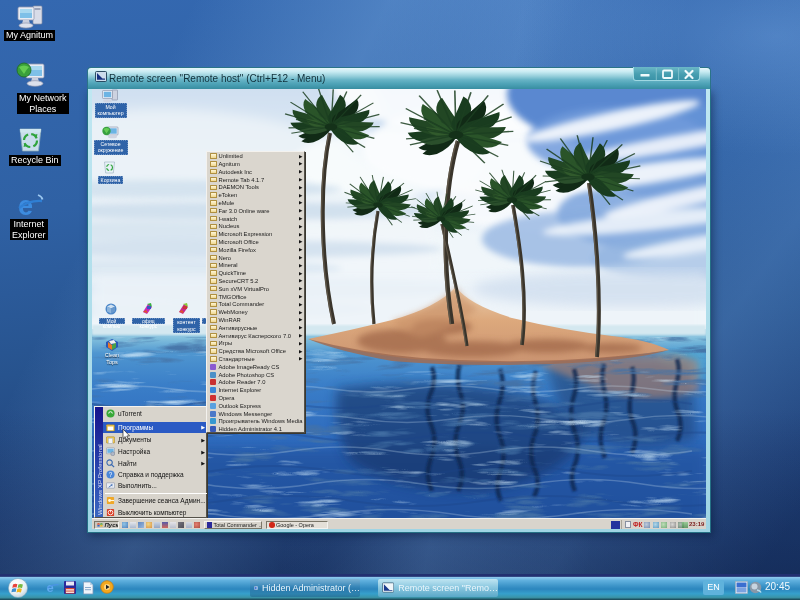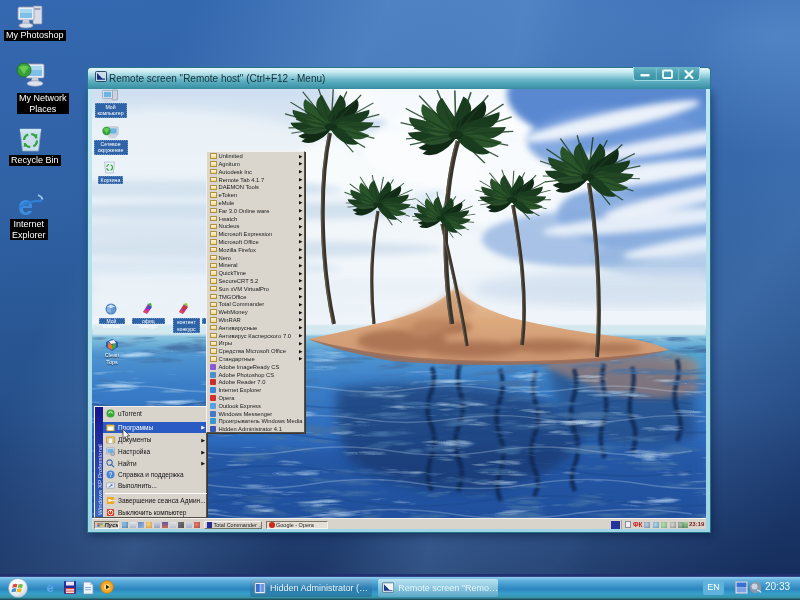--- a/index.html
+++ b/index.html
@@ -56,21 +56,21 @@
   <div id="icons">
     <svg style="position:absolute;left:17px;top:4px" width="28" height="26" viewBox="0 0 28 26">
       <rect x="16" y="2" width="9" height="18" rx="1" fill="#d8dce8" stroke="#8890a8" stroke-width="0.7"></rect>
       <rect x="17.5" y="4" width="6" height="2" fill="#9aa2b8"></rect>
       <rect x="1" y="3" width="16" height="13" rx="1.5" fill="#e8ecf4" stroke="#9098b0" stroke-width="0.8"></rect>
       <rect x="3" y="5" width="12" height="9" fill="#7ec0e8"></rect>
       <rect x="3" y="5" width="12" height="4" fill="#a8d8f0"></rect>
       <path d="M6 16 L12 16 L13 20 L5 20 Z" fill="#c8cede"></path>
       <ellipse cx="9" cy="21.5" rx="7" ry="2.5" fill="#dde1ec" stroke="#9098b0" stroke-width="0.7"></ellipse>
     </svg>
-    <div class="dlabel" style="left:4px;top:30px">My Photoshop</div>
+    <div class="dlabel" style="left:4px;top:30px">My Agnitum</div>
     <svg style="position:absolute;left:16px;top:62px" width="32" height="28" viewBox="0 0 32 28">
       <rect x="10" y="2" width="18" height="14" rx="1.5" fill="#e8ecf4" stroke="#9098b0" stroke-width="0.8"></rect>
       <rect x="12" y="4" width="14" height="10" fill="#7ec0e8"></rect>
       <rect x="12" y="4" width="14" height="4" fill="#a8d8f0"></rect>
       <path d="M16 16 L22 16 L23 20 L15 20 Z" fill="#c8cede"></path>
       <ellipse cx="19" cy="21.5" rx="8" ry="2.8" fill="#dde1ec" stroke="#9098b0" stroke-width="0.7"></ellipse>
       <circle cx="8" cy="8" r="7" fill="#3aa03a"></circle>
       <path d="M3 5 Q8 2 13 5 Q10 8 8 12 Q5 8 3 5" fill="#64cc50"></path>
       <circle cx="8" cy="8" r="7" fill="none" stroke="#1e6a22" stroke-width="0.8"></circle>
     </svg>
@@ -523,21 +523,21 @@
       <rect x="3" y="6" width="6" height="1" fill="#88aacc"></rect>
         <rect x="3" y="8.2" width="6" height="1" fill="#88aacc"></rect>
     </svg>
     <svg style="position:absolute;left:100px;top:6px" width="14" height="14" viewBox="0 0 14 14">
       <circle cx="7" cy="7" r="6.3" fill="#f4a81e"></circle>
       <circle cx="7" cy="7" r="6.3" fill="none" stroke="#c87c10" stroke-width="0.8"></circle>
       <circle cx="7" cy="7" r="3" fill="#fcd888"></circle>
       <path d="M6 4.8 L9.6 7 L6 9.2 Z" fill="#222"></path>
     </svg>
 
-    <div class="tbtn" style="left:250px;width:122px;background-color:rgba(40,110,160,0.45)">
+    <div class="tbtn" style="left:250px;width:110px;background-color:rgba(40,110,160,0.45)">
       <svg width="12" height="12" viewBox="0 0 12 12" style="margin-right:4px">
         <rect x="0.5" y="0.5" width="11" height="11" rx="1.5" fill="#e8f0f8" stroke="#5a7a9a" stroke-width="0.7"></rect>
         <rect x="1.8" y="2" width="4" height="8" fill="#3a6ed0"></rect>
         <rect x="6.4" y="2" width="4" height="8" fill="#6a9ae0"></rect>
       </svg>
       Hidden Administrator (…
     </div>
     <div class="tbtn" style="left:378px;width:120px;background:linear-gradient(180deg,#bfe5f2,#8cc8e0 45%,#5aa8c8)">
       <svg width="13" height="12" viewBox="0 0 13 12" style="margin-right:4px">
         <rect x="0.5" y="0.5" width="12" height="10" rx="1" fill="#f0f6fa" stroke="#35607a" stroke-width="0.8"></rect>
@@ -550,15 +550,15 @@
     <svg style="position:absolute;left:735px;top:7px" width="13" height="13" viewBox="0 0 13 13">
       <rect x="0.5" y="0.5" width="12" height="12" fill="#f0f4f8" stroke="#9ab" stroke-width="0.6"></rect>
       <rect x="1.5" y="1.5" width="10" height="5" fill="#3a6ed0"></rect>
       <rect x="1.5" y="7" width="10" height="4.5" fill="#7aa2e0"></rect>
     </svg>
     <svg style="position:absolute;left:749px;top:7px" width="13" height="13" viewBox="0 0 13 13">
       <circle cx="6.5" cy="6.5" r="5.8" fill="#8898a8"></circle>
       <circle cx="5.5" cy="5.5" r="3" fill="#c8d4e0"></circle>
       <path d="M8 9 q3 0.5 4 2.5" stroke="#b8e0f0" stroke-width="1.6" fill="none"></path>
     </svg>
-    <div style="position:absolute;left:765px;top:7px;color:#f2fafd;font-size:10px">20:33</div>
+    <div style="position:absolute;left:765px;top:7px;color:#f2fafd;font-size:10px">20:45</div>
   </div>
 </div>
 
 </body></html>

